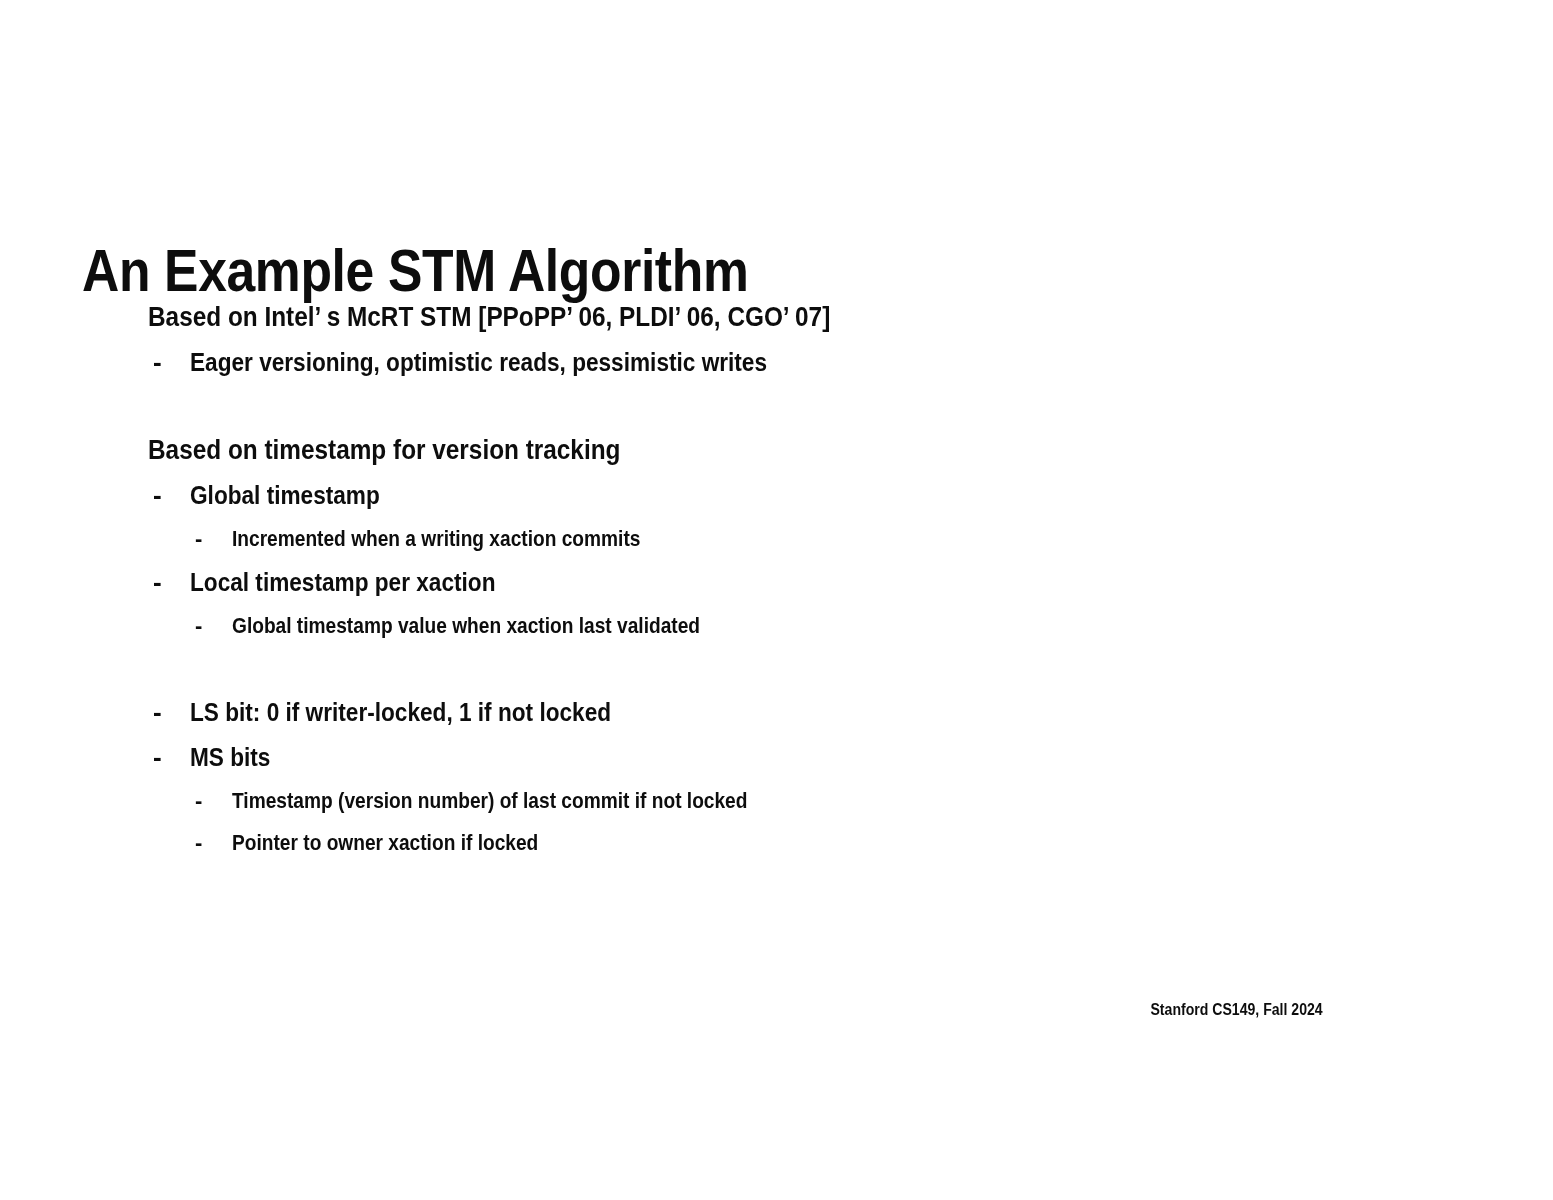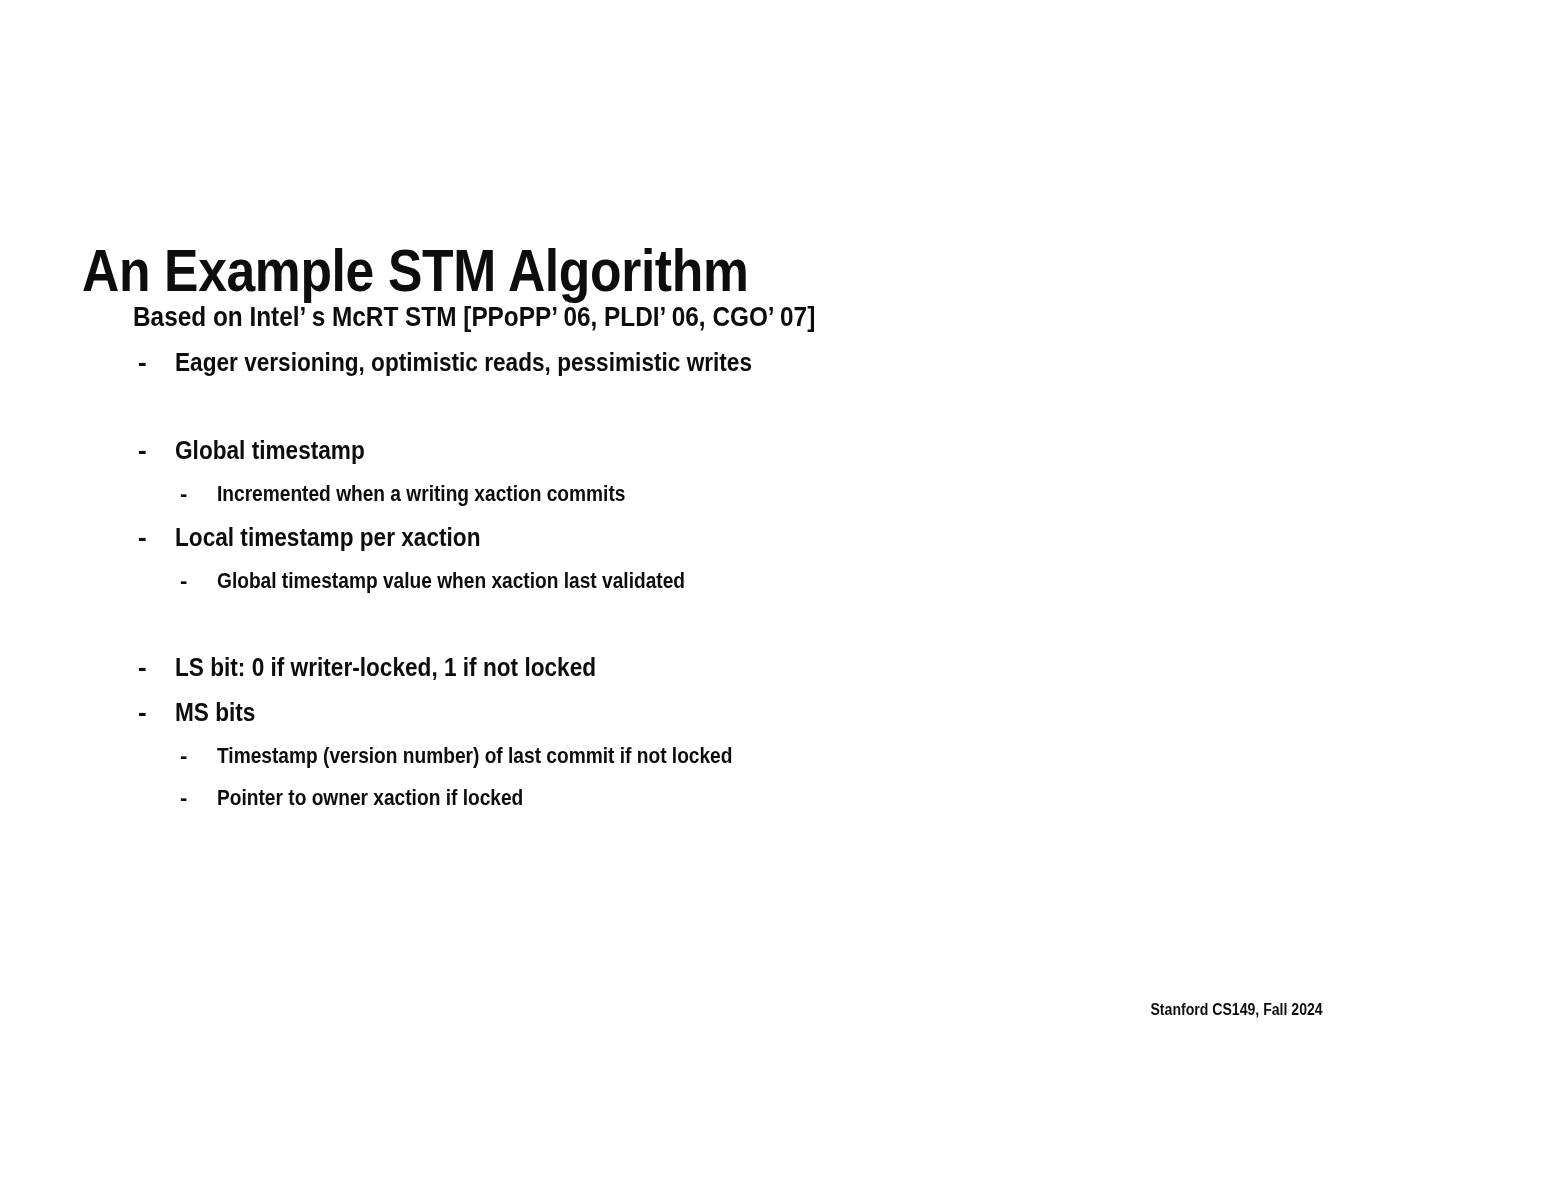--- a/index.html
+++ b/index.html
@@ -35,21 +35,21 @@
     letter-spacing: -0.4px;
     transform: scaleX(0.86);
     transform-origin: left top;
     white-space: nowrap;
     color: #0d0d0d;
   }
 
   
   .body-block {
     position: absolute;
-    left: 133px;
+    left: 148px;
     top: 300px;
     width: 1200px;
   }
 
   .bullet-row {
     display: flex;
     align-items: flex-start;
     white-space: nowrap;
   }
 
@@ -146,20 +146,24 @@
       <span class="btext">Based on Intel’ s McRT STM [PPoPP’ 06, PLDI’ 06, CGO’ 07]</span>
     </div>
 
     <div class="bullet-row lvl1">
       <span class="marker">-</span>
       <span class="btext">Eager versioning, optimistic reads, pessimistic writes</span>
     </div>
 
     <div class="gap"></div>
 
+    <div class="bullet-row lvl0">
+
+      <span class="btext">Based on timestamp for version tracking</span>
+    </div>
 
     <div class="bullet-row lvl1">
       <span class="marker">-</span>
       <span class="btext">Global timestamp</span>
     </div>
 
     <div class="bullet-row lvl2">
       <span class="marker">-</span>
       <span class="btext">Incremented when a writing xaction commits</span>
     </div>

